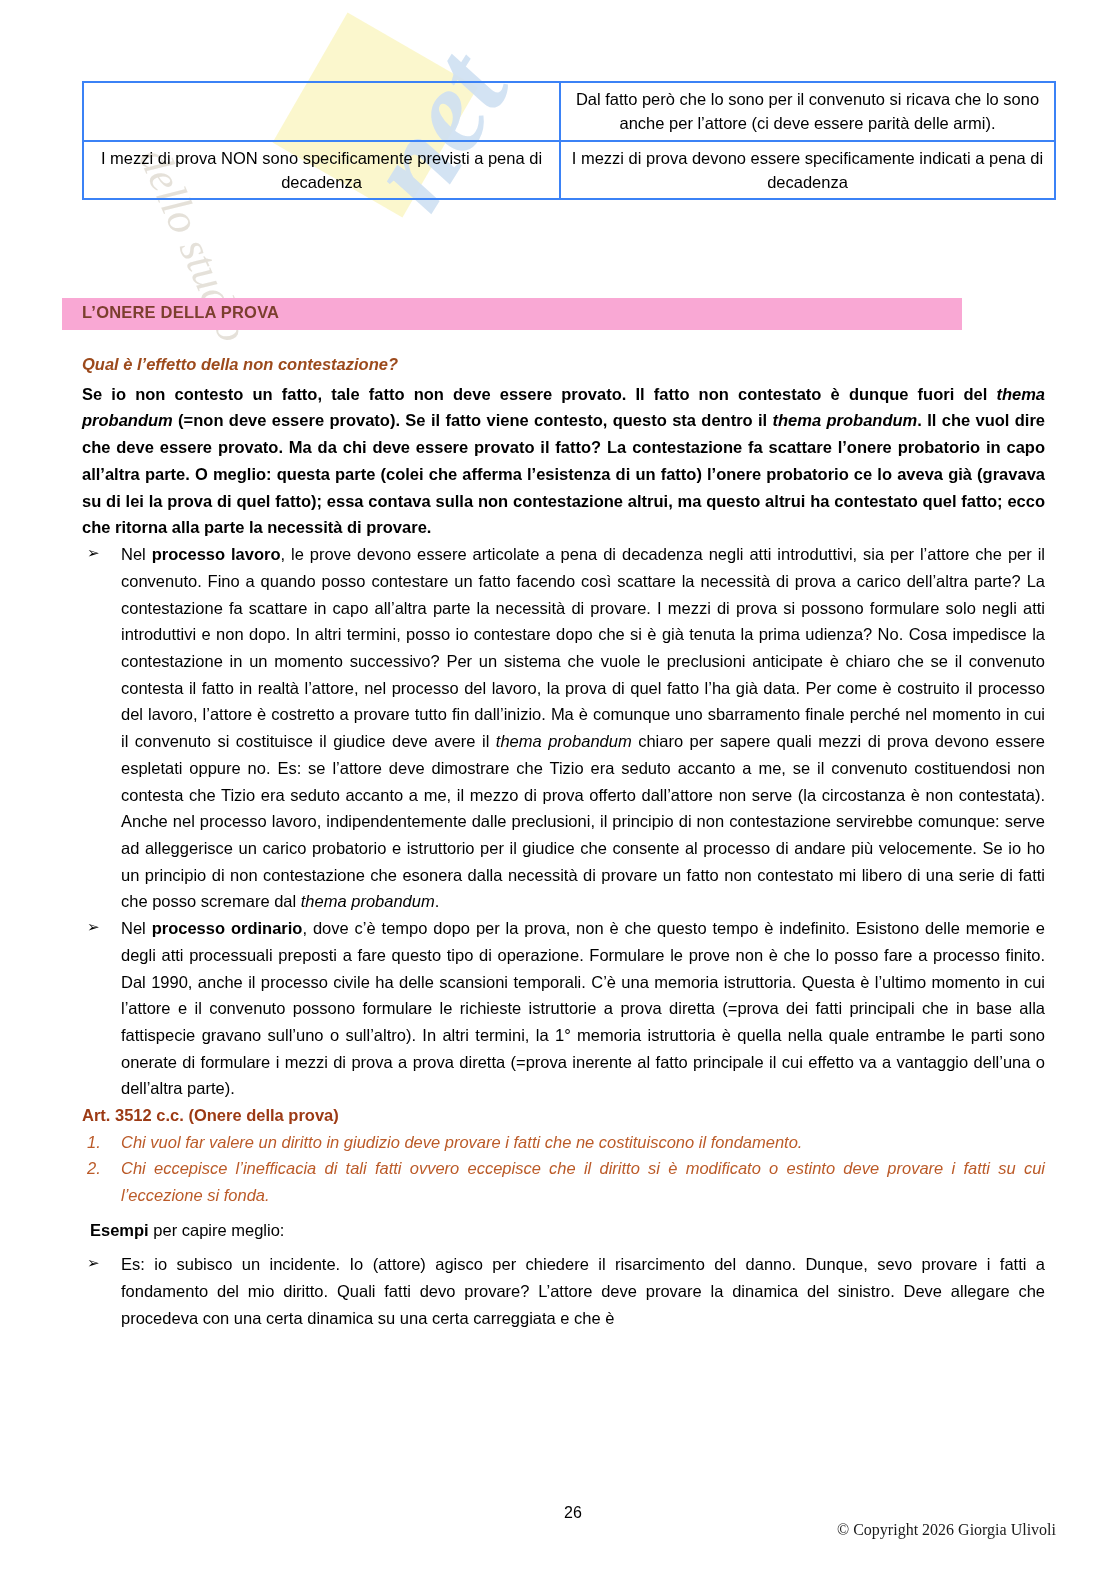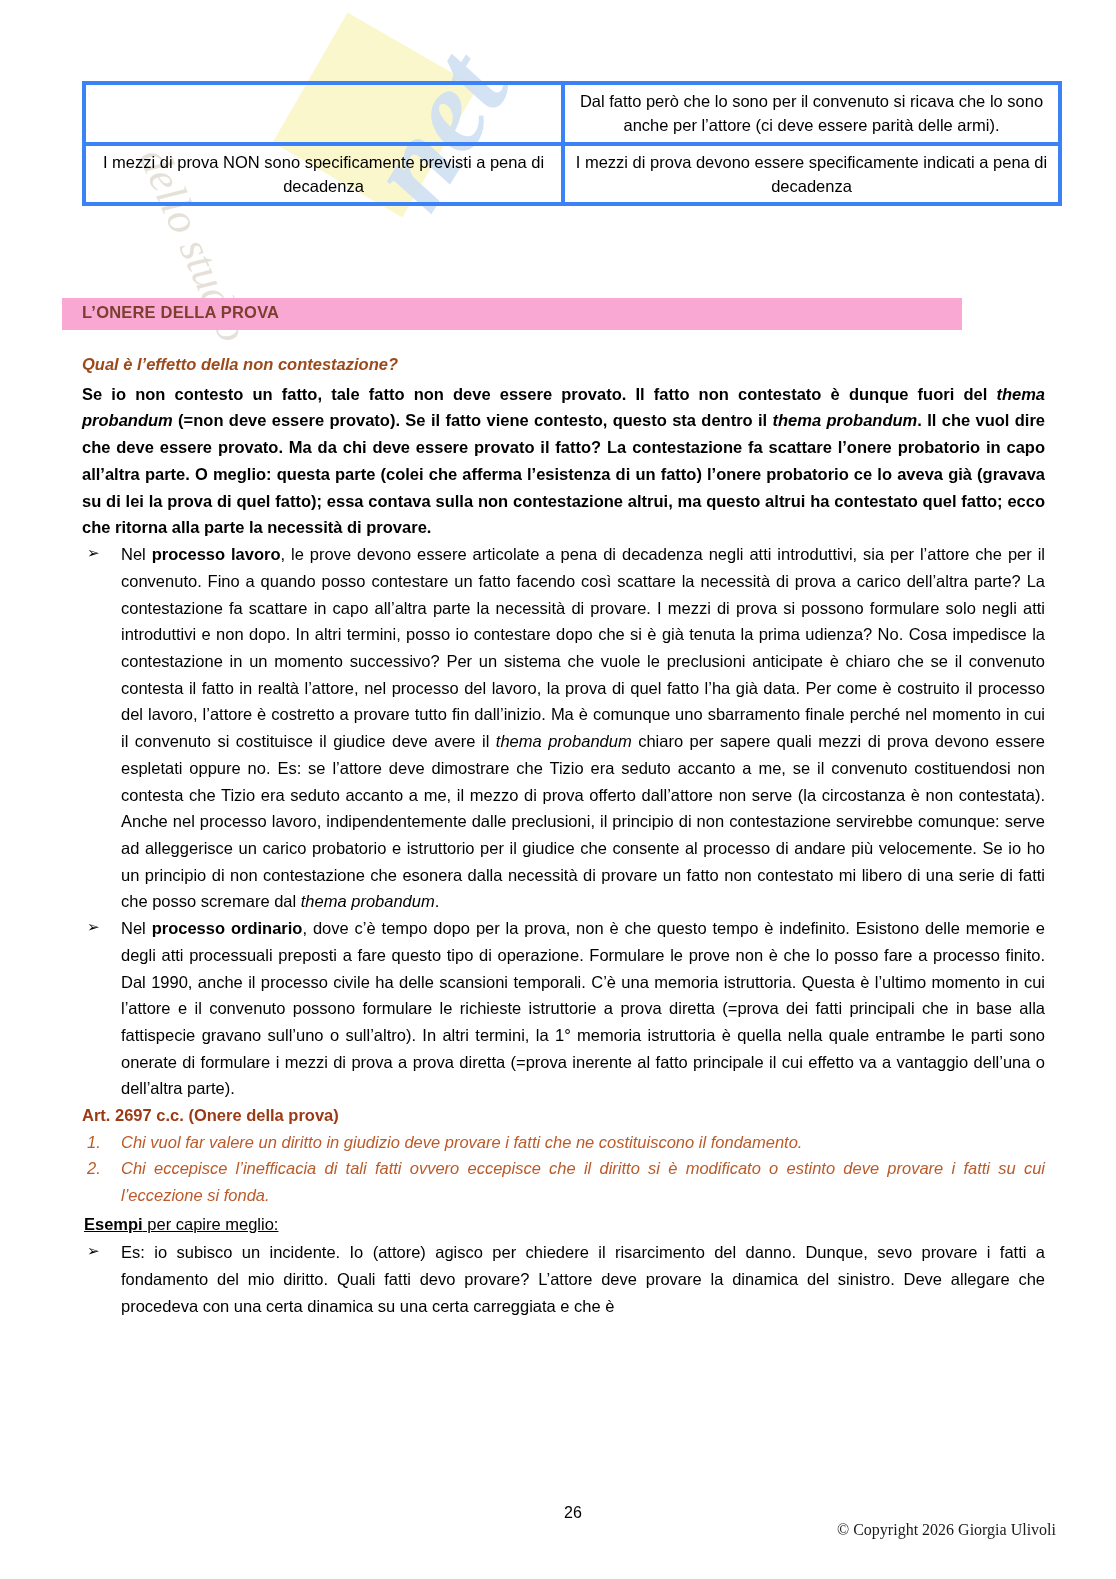--- a/index.html
+++ b/index.html
@@ -88,21 +88,21 @@
   
   .tbl {
     position: absolute;
     left: 82px;
     top: 81px;
     width: 952px;
     border-collapse: collapse;
     table-layout: fixed;
   }
   .tbl td {
-    border: 4px solid #3b82f6;
+    border: 2px solid #3b82f6;
     font-size: 16.5px;
     line-height: 1.47;
     text-align: center;
     padding: 4px 8px;
     vertical-align: middle;
     color: #000;
   }
   .tbl td.empty { padding: 0; }
   .col-a { width: 475px; margin-top: 44px; }
   .col-b { width: 477px; }
@@ -199,22 +199,21 @@
     position: absolute;
     left: 5px;
     top: 0;
     font-style: italic;
     color: #bb5a28;
   }
 
   .esempi-line {
     font-size: 16.5px;
     line-height: 1.62;
-    margin: 2px;
-    text-decoration: underline;
+    margin: 8px;
   }
   .esempi-line b { font-weight: bold; }
 
   em.it { font-style: italic; }
   b.bd { font-weight: bold; }
 
   
   .page-number {
     position: absolute;
     left: 0;
@@ -273,21 +272,21 @@
 
       <ul class="arrow-list">
         <li>
           <span class="marker">➢</span><span>Nel </span><b class="bd">processo lavoro</b><span>, le prove devono essere articolate a pena di decadenza negli atti introduttivi, sia per l’attore che per il convenuto. Fino a quando posso contestare un fatto facendo così scattare la necessità di prova a carico dell’altra parte? La contestazione fa scattare in capo all’altra parte la necessità di provare. I mezzi di prova si possono formulare solo negli atti introduttivi e non dopo. In altri termini, posso io contestare dopo che si è già tenuta la prima udienza? No. Cosa impedisce la contestazione in un momento successivo? Per un sistema che vuole le preclusioni anticipate è chiaro che se il convenuto contesta il fatto in realtà l’attore, nel processo del lavoro, la prova di quel fatto l’ha già data. Per come è costruito il processo del lavoro, l’attore è costretto a provare tutto fin dall’inizio. Ma è comunque uno sbarramento finale perché nel momento in cui il convenuto si costituisce il giudice deve avere il </span><em class="it">thema probandum</em><span> chiaro per sapere quali mezzi di prova devono essere espletati oppure no. Es: se l’attore deve dimostrare che Tizio era seduto accanto a me, se il convenuto costituendosi non contesta che Tizio era seduto accanto a me, il mezzo di prova offerto dall’attore non serve (la circostanza è non contestata). Anche nel processo lavoro, indipendentemente dalle preclusioni, il principio di non contestazione servirebbe comunque: serve ad alleggerisce un carico probatorio e istruttorio per il giudice che consente al processo di andare più velocemente. Se io ho un principio di non contestazione che esonera dalla necessità di provare un fatto non contestato mi libero di una serie di fatti che posso scremare dal </span><em class="it">thema probandum</em><span>.</span>
         </li>
         <li>
           <span class="marker">➢</span><span>Nel </span><b class="bd">processo ordinario</b><span>, dove c’è tempo dopo per la prova, non è che questo tempo è indefinito. Esistono delle memorie e degli atti processuali preposti a fare questo tipo di operazione. Formulare le prove non è che lo posso fare a processo finito. Dal 1990, anche il processo civile ha delle scansioni temporali. C’è una memoria istruttoria. Questa è l’ultimo momento in cui l’attore e il convenuto possono formulare le richieste istruttorie a prova diretta (=prova dei fatti principali che in base alla fattispecie gravano sull’uno o sull’altro). In altri termini, la 1° memoria istruttoria è quella nella quale entrambe le parti sono onerate di formulare i mezzi di prova a prova diretta (=prova inerente al fatto principale il cui effetto va a vantaggio dell’una o dell’altra parte).</span>
         </li>
       </ul>
 
-      <div class="art-heading">Art. 2697 c.c. (Onere della prova)</div>
+      <div class="art-heading">Art. 3512 c.c. (Onere della prova)</div>
 
       <ol class="art-list">
         <li>
           <span class="num">1.</span><span>Chi vuol far valere un diritto in giudizio deve provare i fatti che ne costituiscono il fondamento.</span>
         </li>
         <li>
           <span class="num">2.</span><span>Chi eccepisce l’inefficacia di tali fatti ovvero eccepisce che il diritto si è modificato o estinto deve provare i fatti su cui l’eccezione si fonda.</span>
         </li>
       </ol>
 

